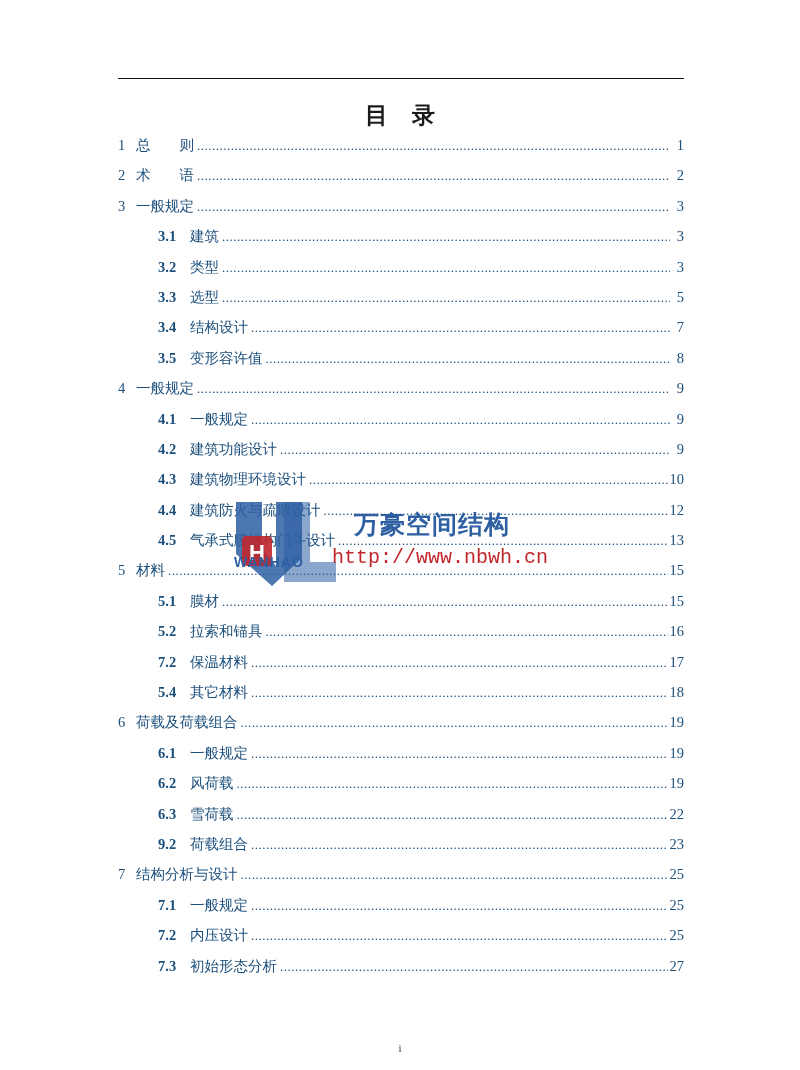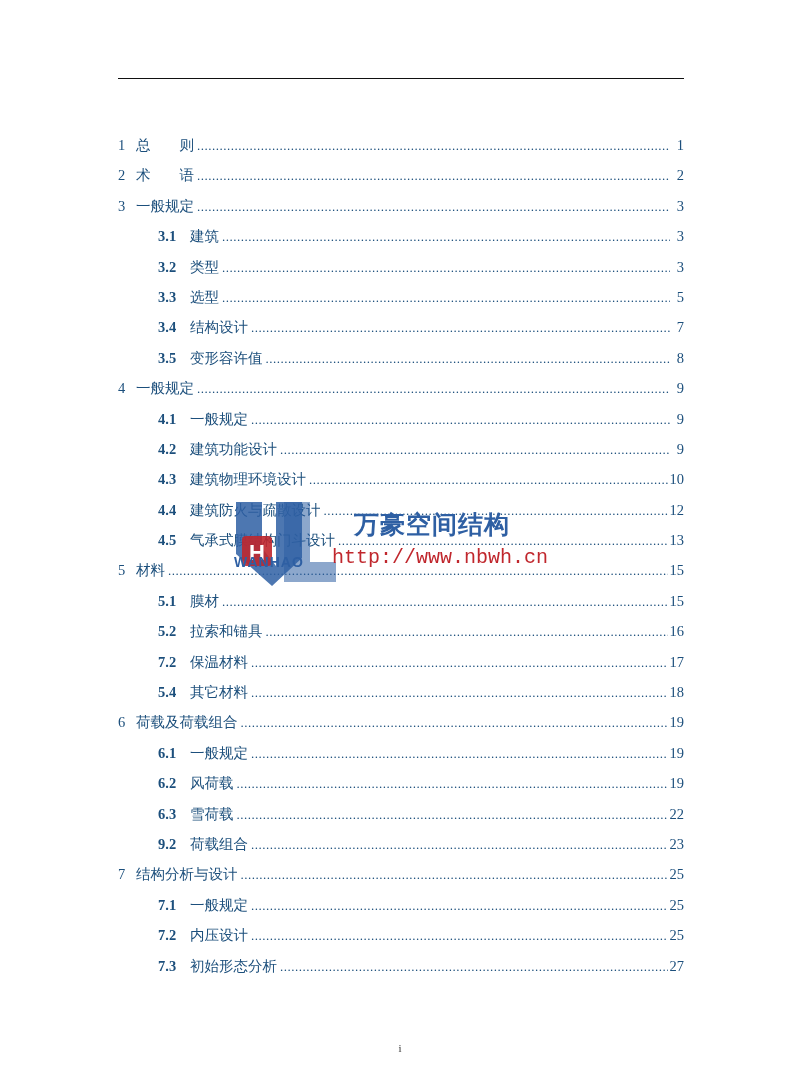--- a/index.html
+++ b/index.html
@@ -147,20 +147,23 @@
     color: #333;
   }
 </style>
 </head>
 <body>
 
 <div class="page">
 
   <div class="top-rule"></div>
 
+  <div class="toc-title">
+    <span>目</span><span class="gap"></span><span>录</span>
+  </div>
 
   <div class="toc" id="toc-list">
       <div class="toc-entry lvl1">
         <span class="num">1</span>
         <span class="label">总　　则</span>
         <span class="dots">...........................................................................................................................................</span>
         <span class="pg">1</span>
       </div>
       <div class="toc-entry lvl1">
         <span class="num">2</span>

